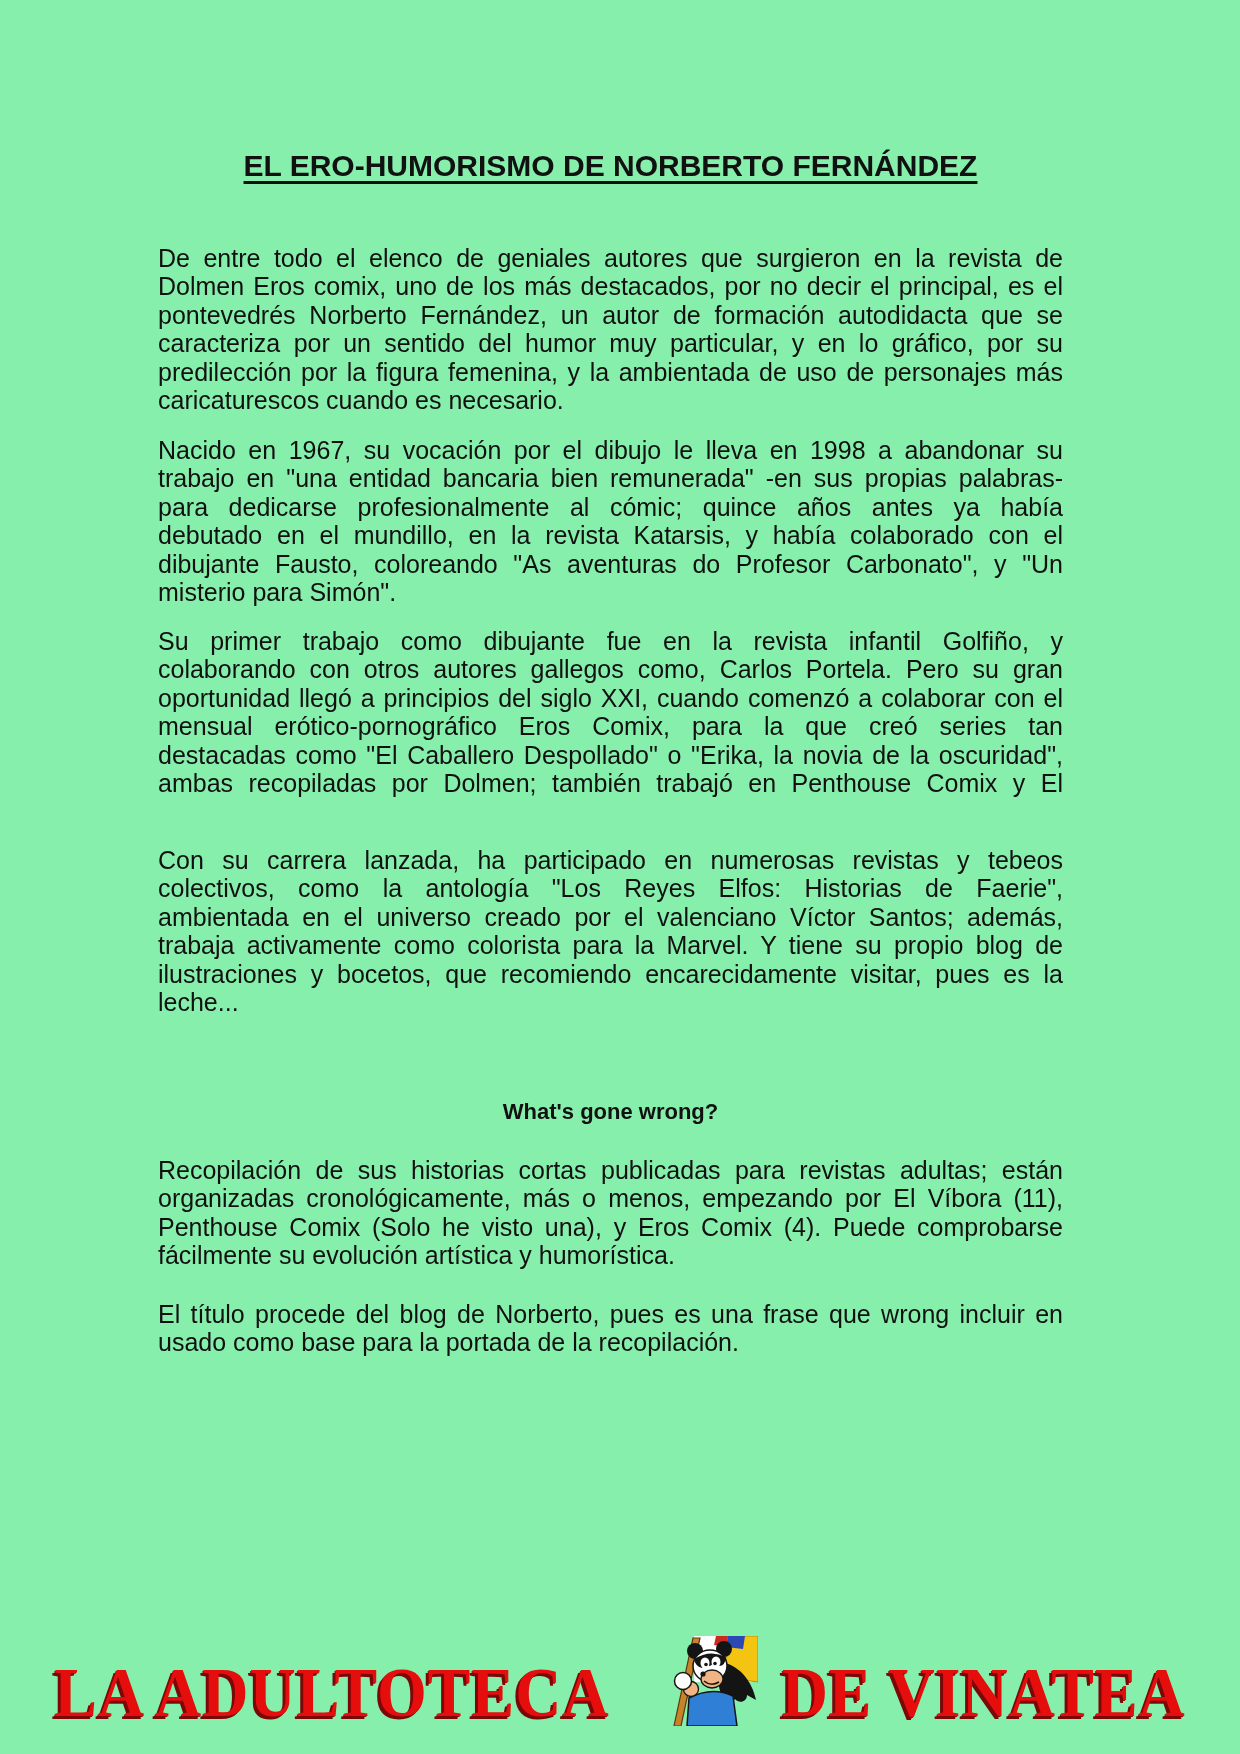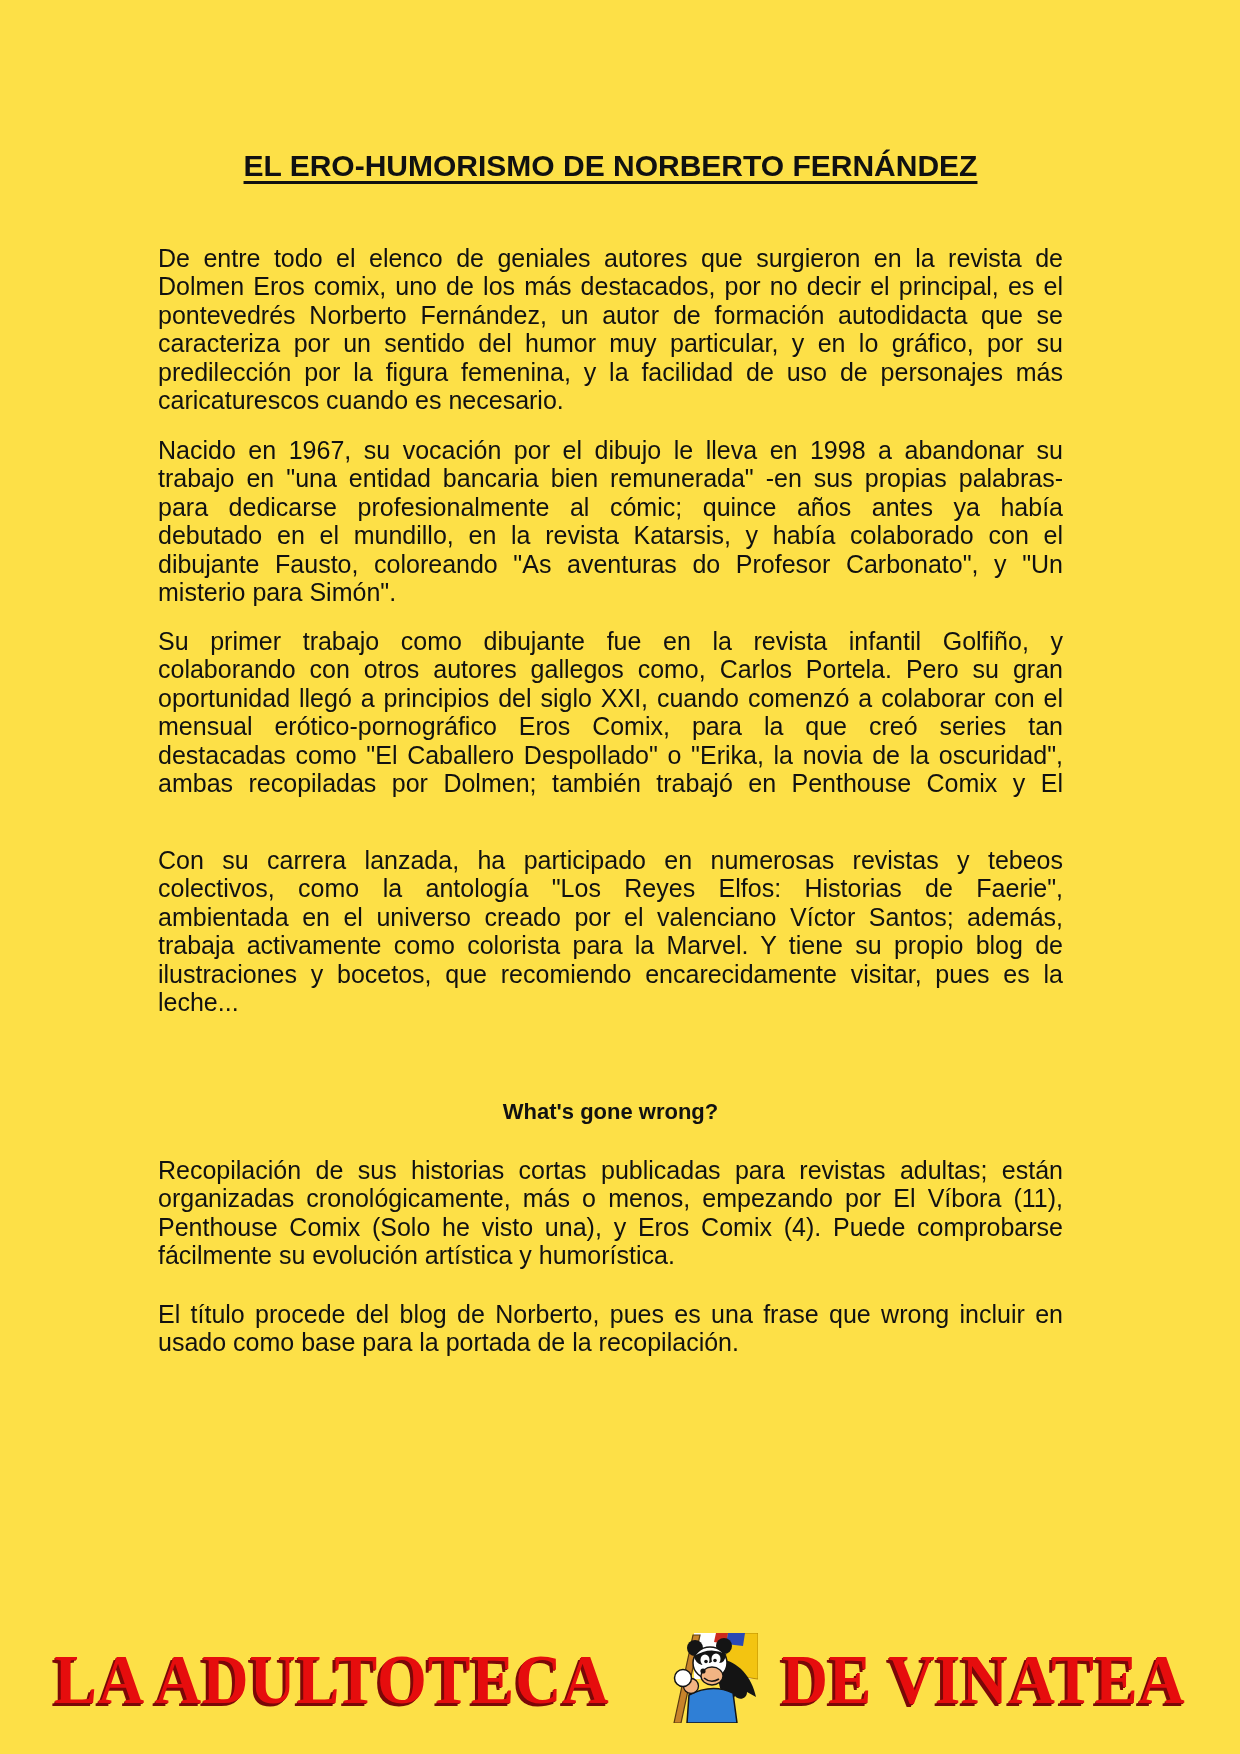--- a/index.html
+++ b/index.html
@@ -1,19 +1,19 @@
 <!DOCTYPE html>
 <html><head>
 <meta charset="utf-8">
 <style>
   html,body { margin:0; padding:0; background:#ffffff; }
   .page {
     position:relative;
     width:1240px; height:1754px;
-    background:#fde047;
+    background:#86efac;
     font-family:"Liberation Sans", sans-serif;
     color:#111111;
     overflow:hidden;
   }
   .doc-title {
     position:absolute; top:150px; left:158px; width:905px;
     text-align:center;
     font-size:30px; font-weight:bold; line-height:32px;
     white-space:nowrap;
   }
@@ -27,21 +27,21 @@
     font-size:25px; line-height:28.4px;
   }
   .jl { text-align:justify; text-align-last:justify; }
   .ll { text-align:left; }
   .h2 {
     position:absolute; top:1098px; left:158px; width:905px;
     text-align:center; font-size:22px; font-weight:bold; line-height:28.4px;
   }
   .footer {
     position:absolute; top:1630px; left:0; width:1240px; height:100px;
-    display:flex; align-items:center; justify-content:center;
+    display:flex; align-items:flex-end; justify-content:center;
   }
   .brand {
     font-family:"Liberation Serif", serif;
     font-weight:bold;
     font-size:64px;
     letter-spacing:1px;
     color:#e60d0d;
     text-shadow:-3px 3px 0 #7a0808, -1px 1px 0 #9b0b0b;
     white-space:nowrap;
     transform:scaleY(1.08);
@@ -55,21 +55,21 @@
 
   <div class="doc-title">
     <span class="u">EL ERO-HUMORISMO DE NORBERTO FERNÁNDEZ</span>
   </div>
 
   <div class="para" style="top:244px">
     <div class="jl">De entre todo el elenco de geniales autores que surgieron en la revista de</div>
     <div class="jl">Dolmen Eros comix, uno de los más destacados, por no decir el principal, es el</div>
     <div class="jl">pontevedrés Norberto Fernández, un autor de formación autodidacta que se</div>
     <div class="jl">caracteriza por un sentido del humor muy particular, y en lo gráfico, por su</div>
-    <div class="jl">predilección por la figura femenina, y la facilidad de uso de personajes más</div>
+    <div class="jl">predilección por la figura femenina, y la ambientada de uso de personajes más</div>
     <div class="ll">caricaturescos cuando es necesario.</div>
   </div>
 
   <div class="para" style="top:436px">
     <div class="jl">Nacido en 1967, su vocación por el dibujo le lleva en 1998 a abandonar su</div>
     <div class="jl">trabajo en "una entidad bancaria bien remunerada" -en sus propias palabras-</div>
     <div class="jl">para dedicarse profesionalmente al cómic; quince años antes ya había</div>
     <div class="jl">debutado en el mundillo, en la revista Katarsis, y había colaborado con el</div>
     <div class="jl">dibujante Fausto, coloreando "As aventuras do Profesor Carbonato", y "Un</div>
     <div class="ll">misterio para Simón".</div>

